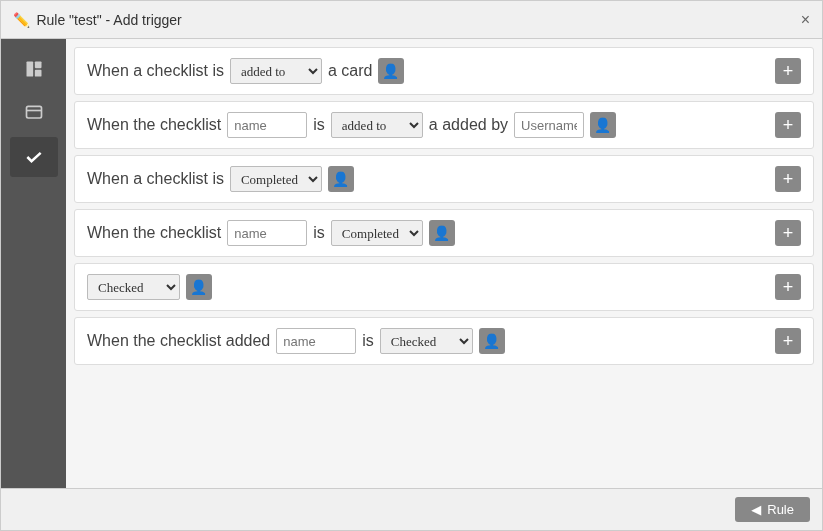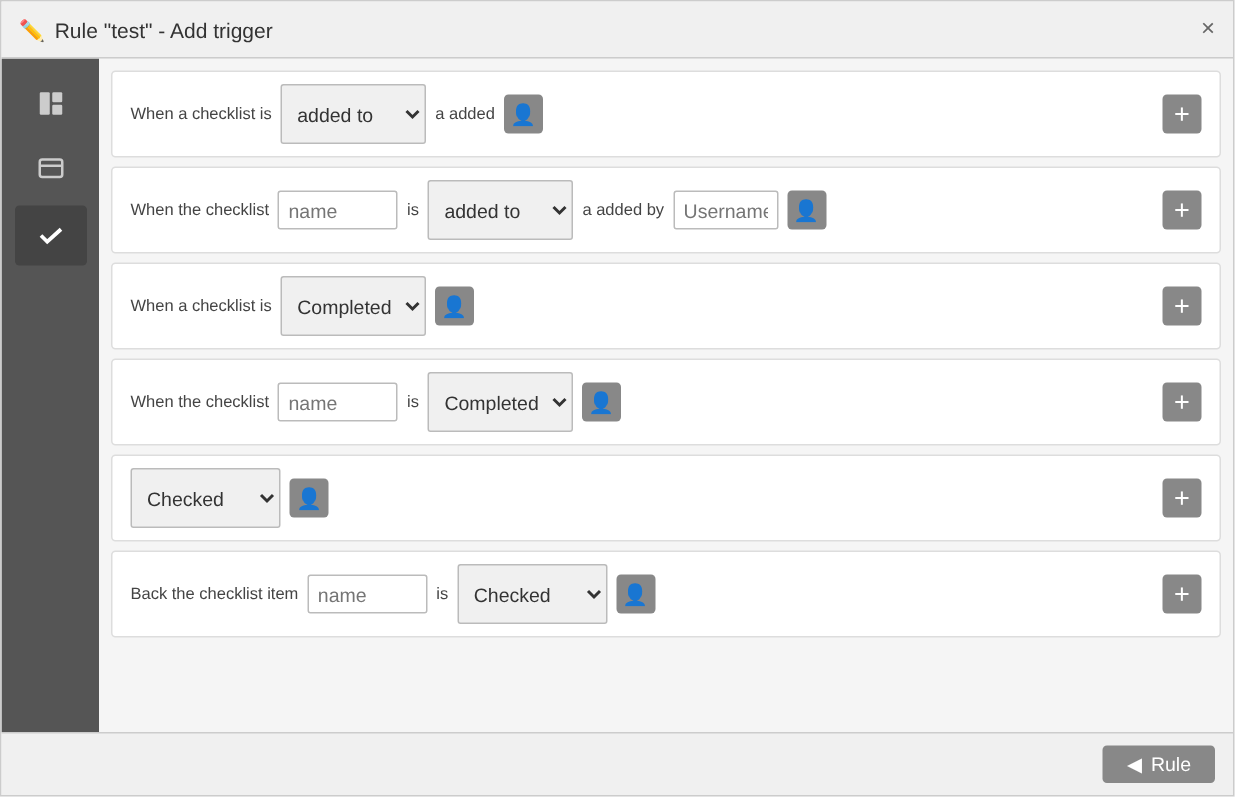--- a/index.html
+++ b/index.html
@@ -95,31 +95,32 @@
       border-radius: 3px;
       padding: 8px 12px;
       display: flex;
       align-items: center;
       gap: 6px;
       min-height: 48px;
     }
     .trigger-label {
       color: #444;
       white-space: nowrap;
-      font-size: 11px;
+      font-size: 16px;
     }
     .trigger-select {
       border: 1px solid #bbb;
       background: #f0f0f0;
       padding: 3px 6px;
       font-size: 13px;
       color: #333;
       cursor: pointer;
       border-radius: 2px;
-      height: 40px;
+      height: 26px;
+      font-family: Liberation Serif, serif;
     }
     .trigger-input {
       border: 1px solid #bbb;
       background: white;
       padding: 3px 6px;
       font-size: 13px;
       color: #701a75;
       border-radius: 2px;
       height: 26px;
       width: 80px;
@@ -210,21 +211,21 @@
 
     <div class="main-content">
 
       <div class="trigger-row">
         <span class="trigger-label">When a checklist is</span>
         <select class="trigger-select">
           <option>added to</option>
           <option>Completed</option>
           <option>Checked</option>
         </select>
-        <span class="trigger-label">a added</span>
+        <span class="trigger-label">a card</span>
         <div class="person-icon">👤</div>
         <button class="add-btn">+</button>
       </div>
 
       <div class="trigger-row">
         <span class="trigger-label">When the checklist</span>
         <input class="trigger-input" type="text" placeholder="name" style="">
         <span class="trigger-label">is</span>
         <select class="trigger-select">
           <option>added to</option>
@@ -264,21 +265,21 @@
       <div class="trigger-row">
         <select class="trigger-select">
           <option selected="">Checked</option>
           <option>Unchecked</option>
         </select>
         <div class="person-icon">👤</div>
         <button class="add-btn">+</button>
       </div>
 
       <div class="trigger-row">
-        <span class="trigger-label">Back the checklist item</span>
+        <span class="trigger-label">When the checklist added</span>
         <input class="trigger-input" type="text" placeholder="name" style="">
         <span class="trigger-label">is</span>
         <select class="trigger-select">
           <option selected="">Checked</option>
           <option>Unchecked</option>
         </select>
         <div class="person-icon">👤</div>
         <button class="add-btn">+</button>
       </div>
 

